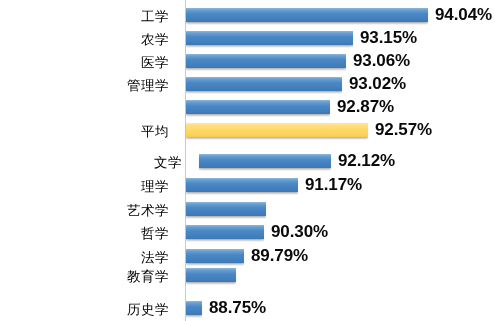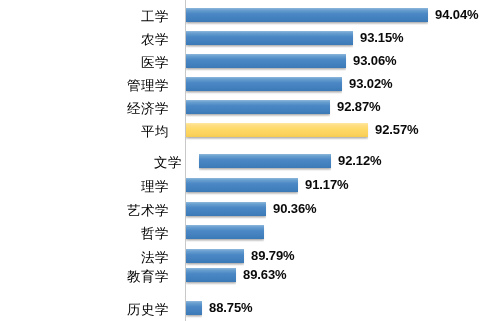--- a/index.html
+++ b/index.html
@@ -99,21 +99,21 @@
     background: linear-gradient(to bottom,
                 #ffe9a0 0%,
                 #ffde84 16%,
                 #ffd966 45%,
                 #fbd25c 80%,
                 #f5cb52 100%);
   }
 
   .value-label {
     margin-left: 7px;
-    font-size: 13px;
+    font-size: 17px;
     font-weight: bold;
     color: #0a0a0a;
     white-space: nowrap;
     letter-spacing: -0.1px;
     font-family: "Liberation Sans", "DejaVu Sans", sans-serif;
   }
 </style>
 </head>
 <body>
 
@@ -143,21 +143,20 @@
           </div>
         </div>
         <div class="bar-row" style="top: 73px; text-decoration: underline;">
           <div class="cat-label">管理学</div>
           <div class="bar-wrap">
             <div class="bar" style="width: 156px;"></div>
             <div class="value-label">93.02%</div>
           </div>
         </div>
         <div class="bar-row" style="top: 96px;">
-          <div class="cat-label">经济学</div>
           <div class="bar-wrap">
             <div class="bar" style="width: 144px;"></div>
             <div class="value-label">92.87%</div>
           </div>
         </div>
         <div class="bar-row" style="top: 119px;">
           <div class="cat-label">平均</div>
           <div class="bar-wrap">
             <div class="bar highlight" style="width: 182px;"></div>
             <div class="value-label">92.57%</div>
@@ -174,41 +173,40 @@
           <div class="cat-label">理学</div>
           <div class="bar-wrap">
             <div class="bar" style="width: 112px;"></div>
             <div class="value-label">91.17%</div>
           </div>
         </div>
         <div class="bar-row" style="top: 198px;">
           <div class="cat-label">艺术学</div>
           <div class="bar-wrap">
             <div class="bar" style="width: 80px;"></div>
-            <div class="value-label">90.36%</div>
           </div>
         </div>
         <div class="bar-row" style="top: 221px;">
           <div class="cat-label">哲学</div>
           <div class="bar-wrap">
             <div class="bar" style="width: 78px;"></div>
+            <div class="value-label">90.30%</div>
           </div>
         </div>
         <div class="bar-row" style="top: 245px;">
           <div class="cat-label">法学</div>
           <div class="bar-wrap">
             <div class="bar" style="width: 58px;"></div>
             <div class="value-label">89.79%</div>
           </div>
         </div>
         <div class="bar-row" style="top: 264px;">
           <div class="cat-label">教育学</div>
           <div class="bar-wrap">
             <div class="bar" style="width: 50px;"></div>
-            <div class="value-label">89.63%</div>
           </div>
         </div>
         <div class="bar-row" style="top: 297px;">
           <div class="cat-label">历史学</div>
           <div class="bar-wrap">
             <div class="bar" style="width: 16px;"></div>
             <div class="value-label">88.75%</div>
           </div>
         </div>
       </div>

